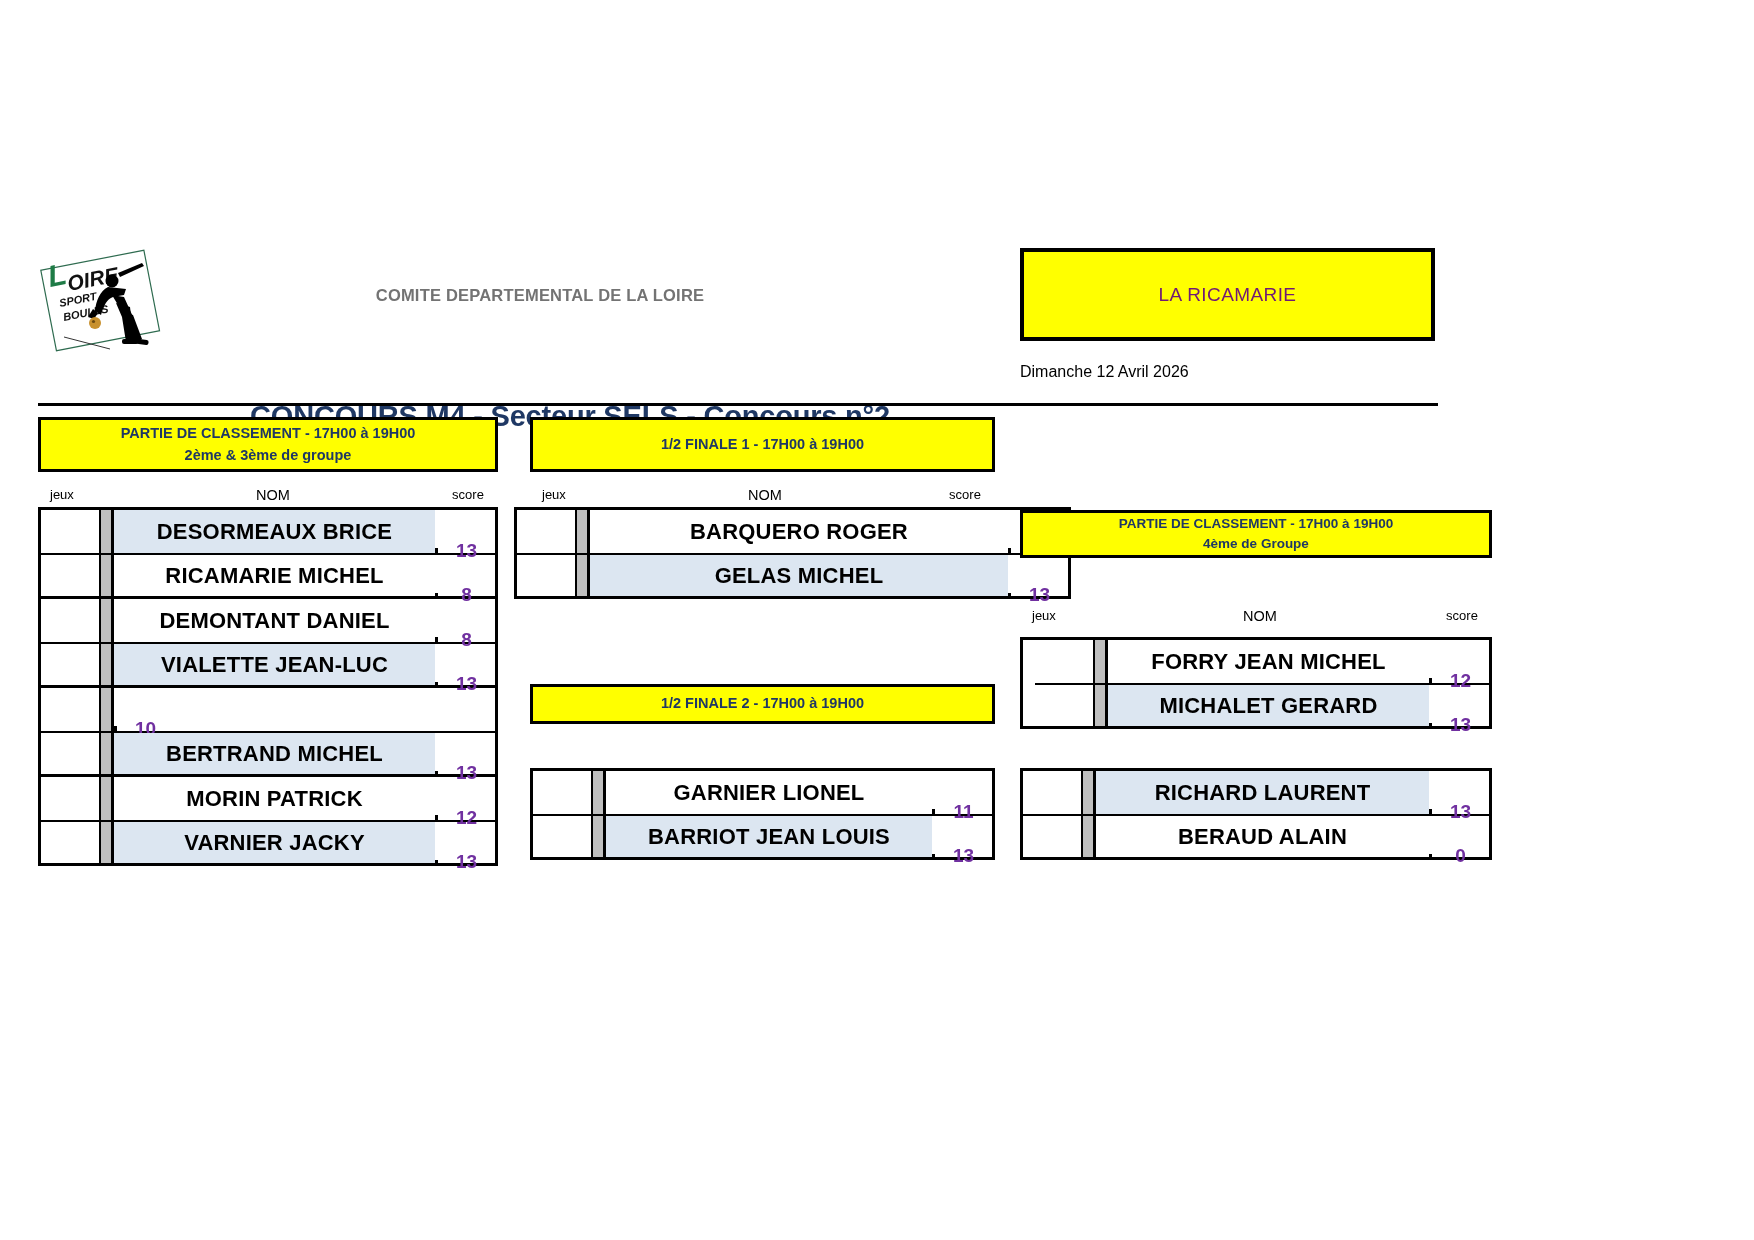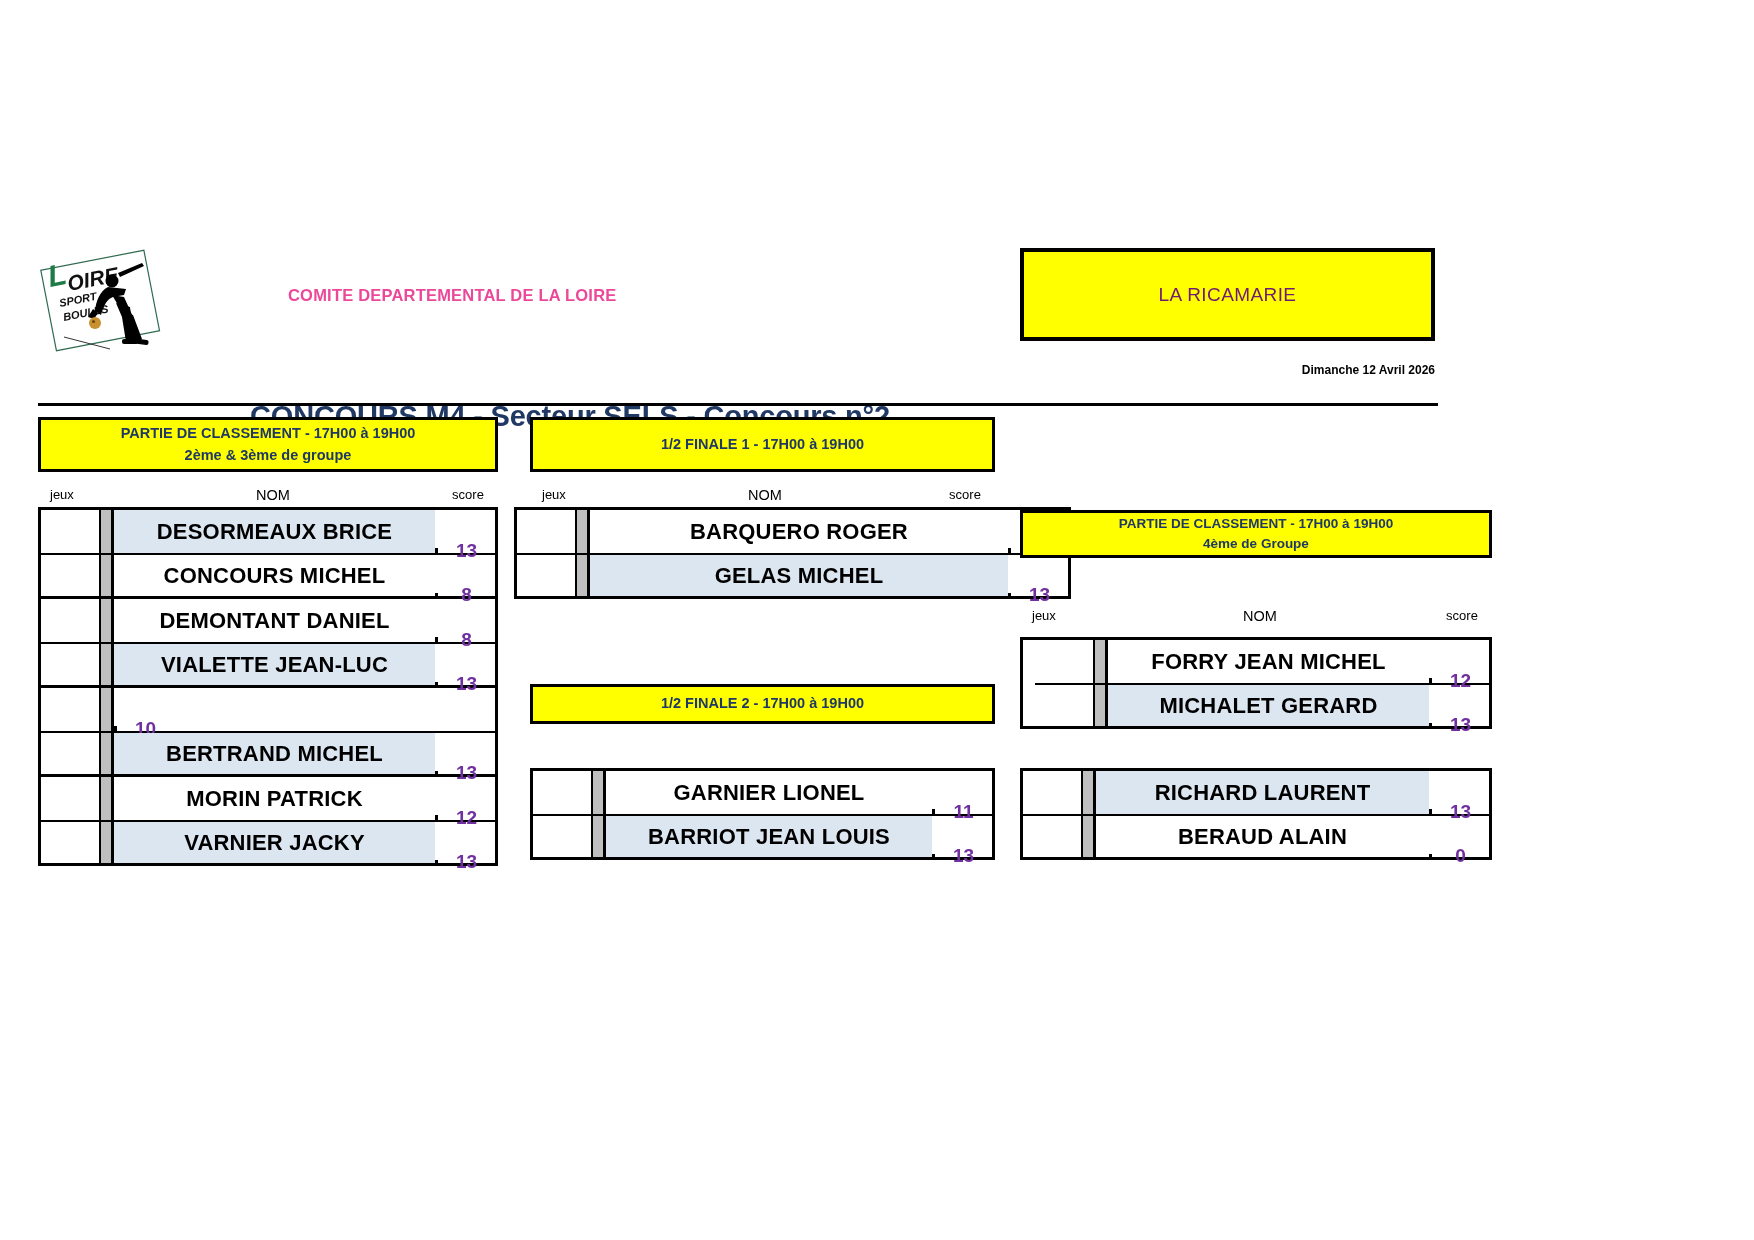--- a/index.html
+++ b/index.html
@@ -22,28 +22,28 @@
     position: absolute;
     left: 38px;
     top: 245px;
     width: 130px;
     height: 115px;
   }
   #logo svg { display: block; }
 
   #federation-title {
     position: absolute;
-    left: 288px;
+    left: 280px;
     top: 286px;
     width: 520px;
-    text-align: left;
+    text-align: center;
     font-size: 16.5px;
     font-weight: bold;
     letter-spacing: 0.2px;
-    color: #ec4899;
+    color: #737373;
   }
 
   #contest-title {
     position: absolute;
     left: 210px;
     top: 400px;
     width: 720px;
     text-align: center;
     font-size: 29px;
     font-weight: bold;
@@ -70,23 +70,23 @@
     font-weight: normal;
     color: #701a75;
     letter-spacing: 0.4px;
   }
 
   #event-date {
     position: absolute;
     left: 1020px;
     top: 363px;
     width: 415px;
-    text-align: right;
-    font-size: 12px;
-    font-weight: bold;
+    text-align: left;
+    font-size: 16px;
+    font-weight: normal;
     color: #000000;
   }
 
   #header-rule {
     position: absolute;
     left: 38px;
     top: 403px;
     width: 1400px;
     height: 3px;
     background: #000000;
@@ -250,21 +250,21 @@
   <div class="match-block">
     <div class="row">
       <div class="cell-jeux"></div>
       <div class="cell-gray"></div>
       <div class="cell-name hl">DESORMEAUX BRICE</div>
       <div class="cell-score">13</div>
     </div>
     <div class="row">
       <div class="cell-jeux"></div>
       <div class="cell-gray"></div>
-      <div class="cell-name">CONCOURS MICHEL</div>
+      <div class="cell-name">RICAMARIE MICHEL</div>
       <div class="cell-score">8</div>
     </div>
   </div>
   <div class="match-block">
     <div class="row">
       <div class="cell-jeux"></div>
       <div class="cell-gray"></div>
       <div class="cell-name">DEMONTANT DANIEL</div>
       <div class="cell-score">8</div>
     </div>

